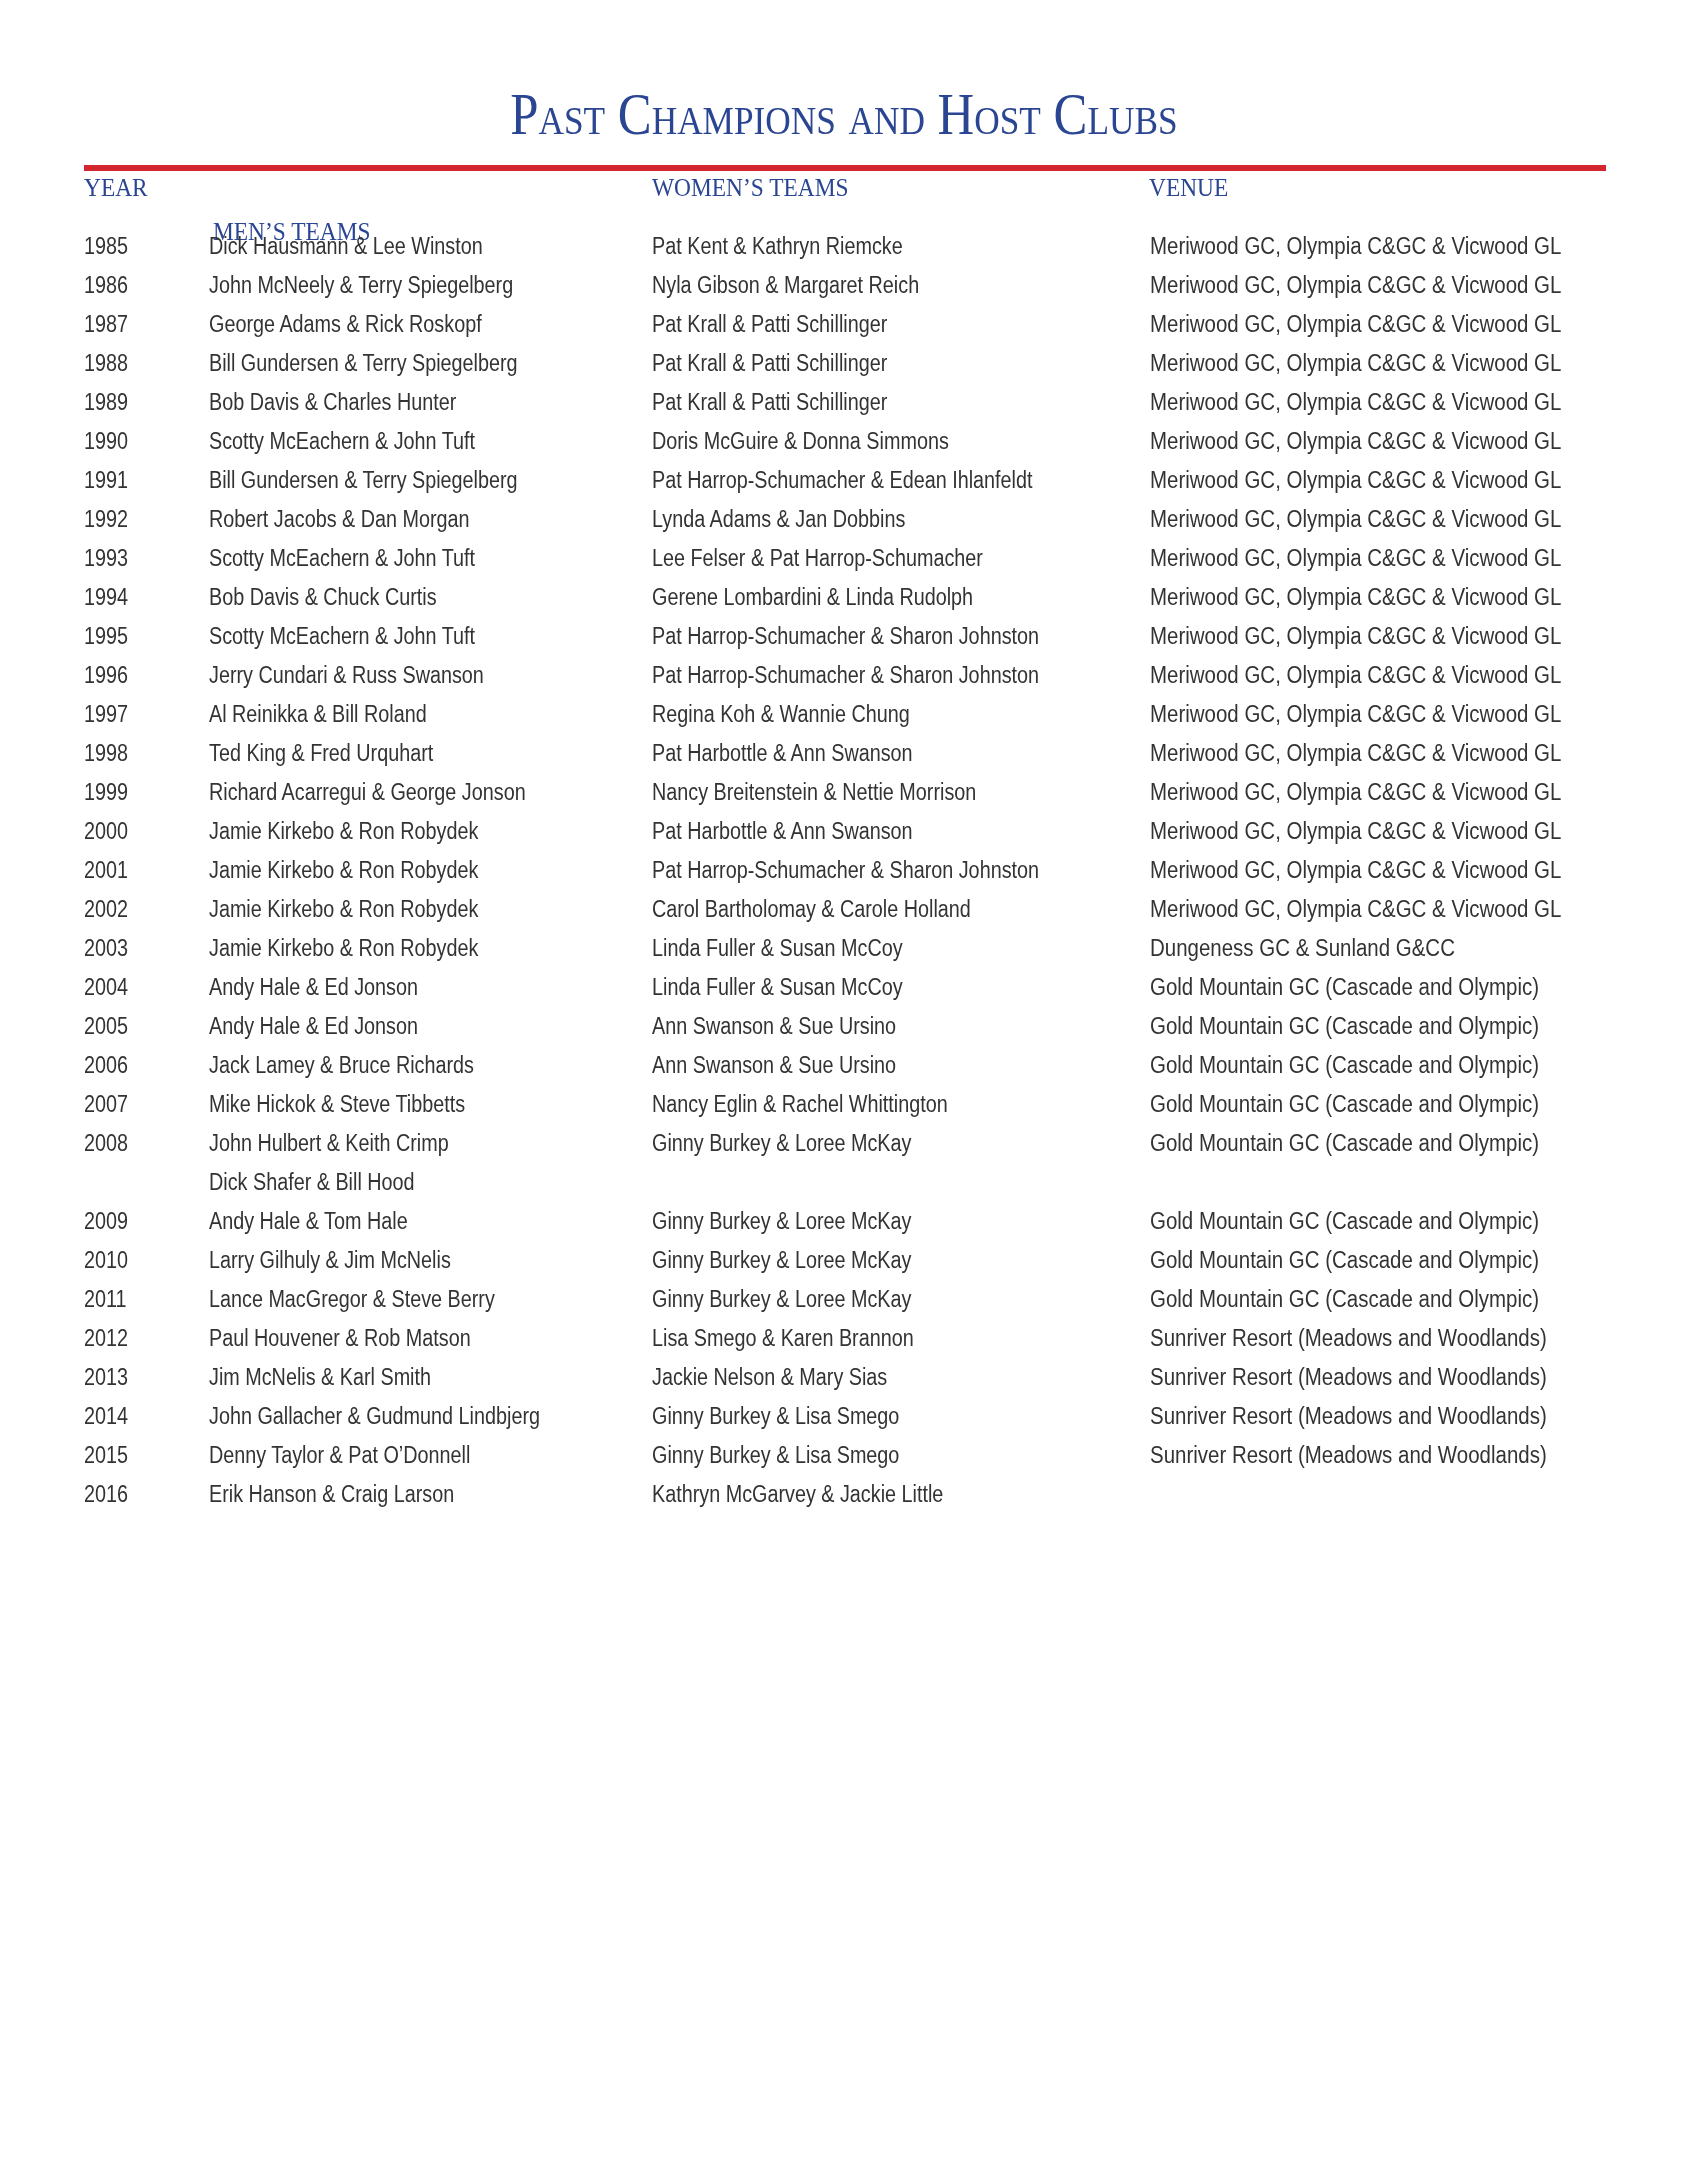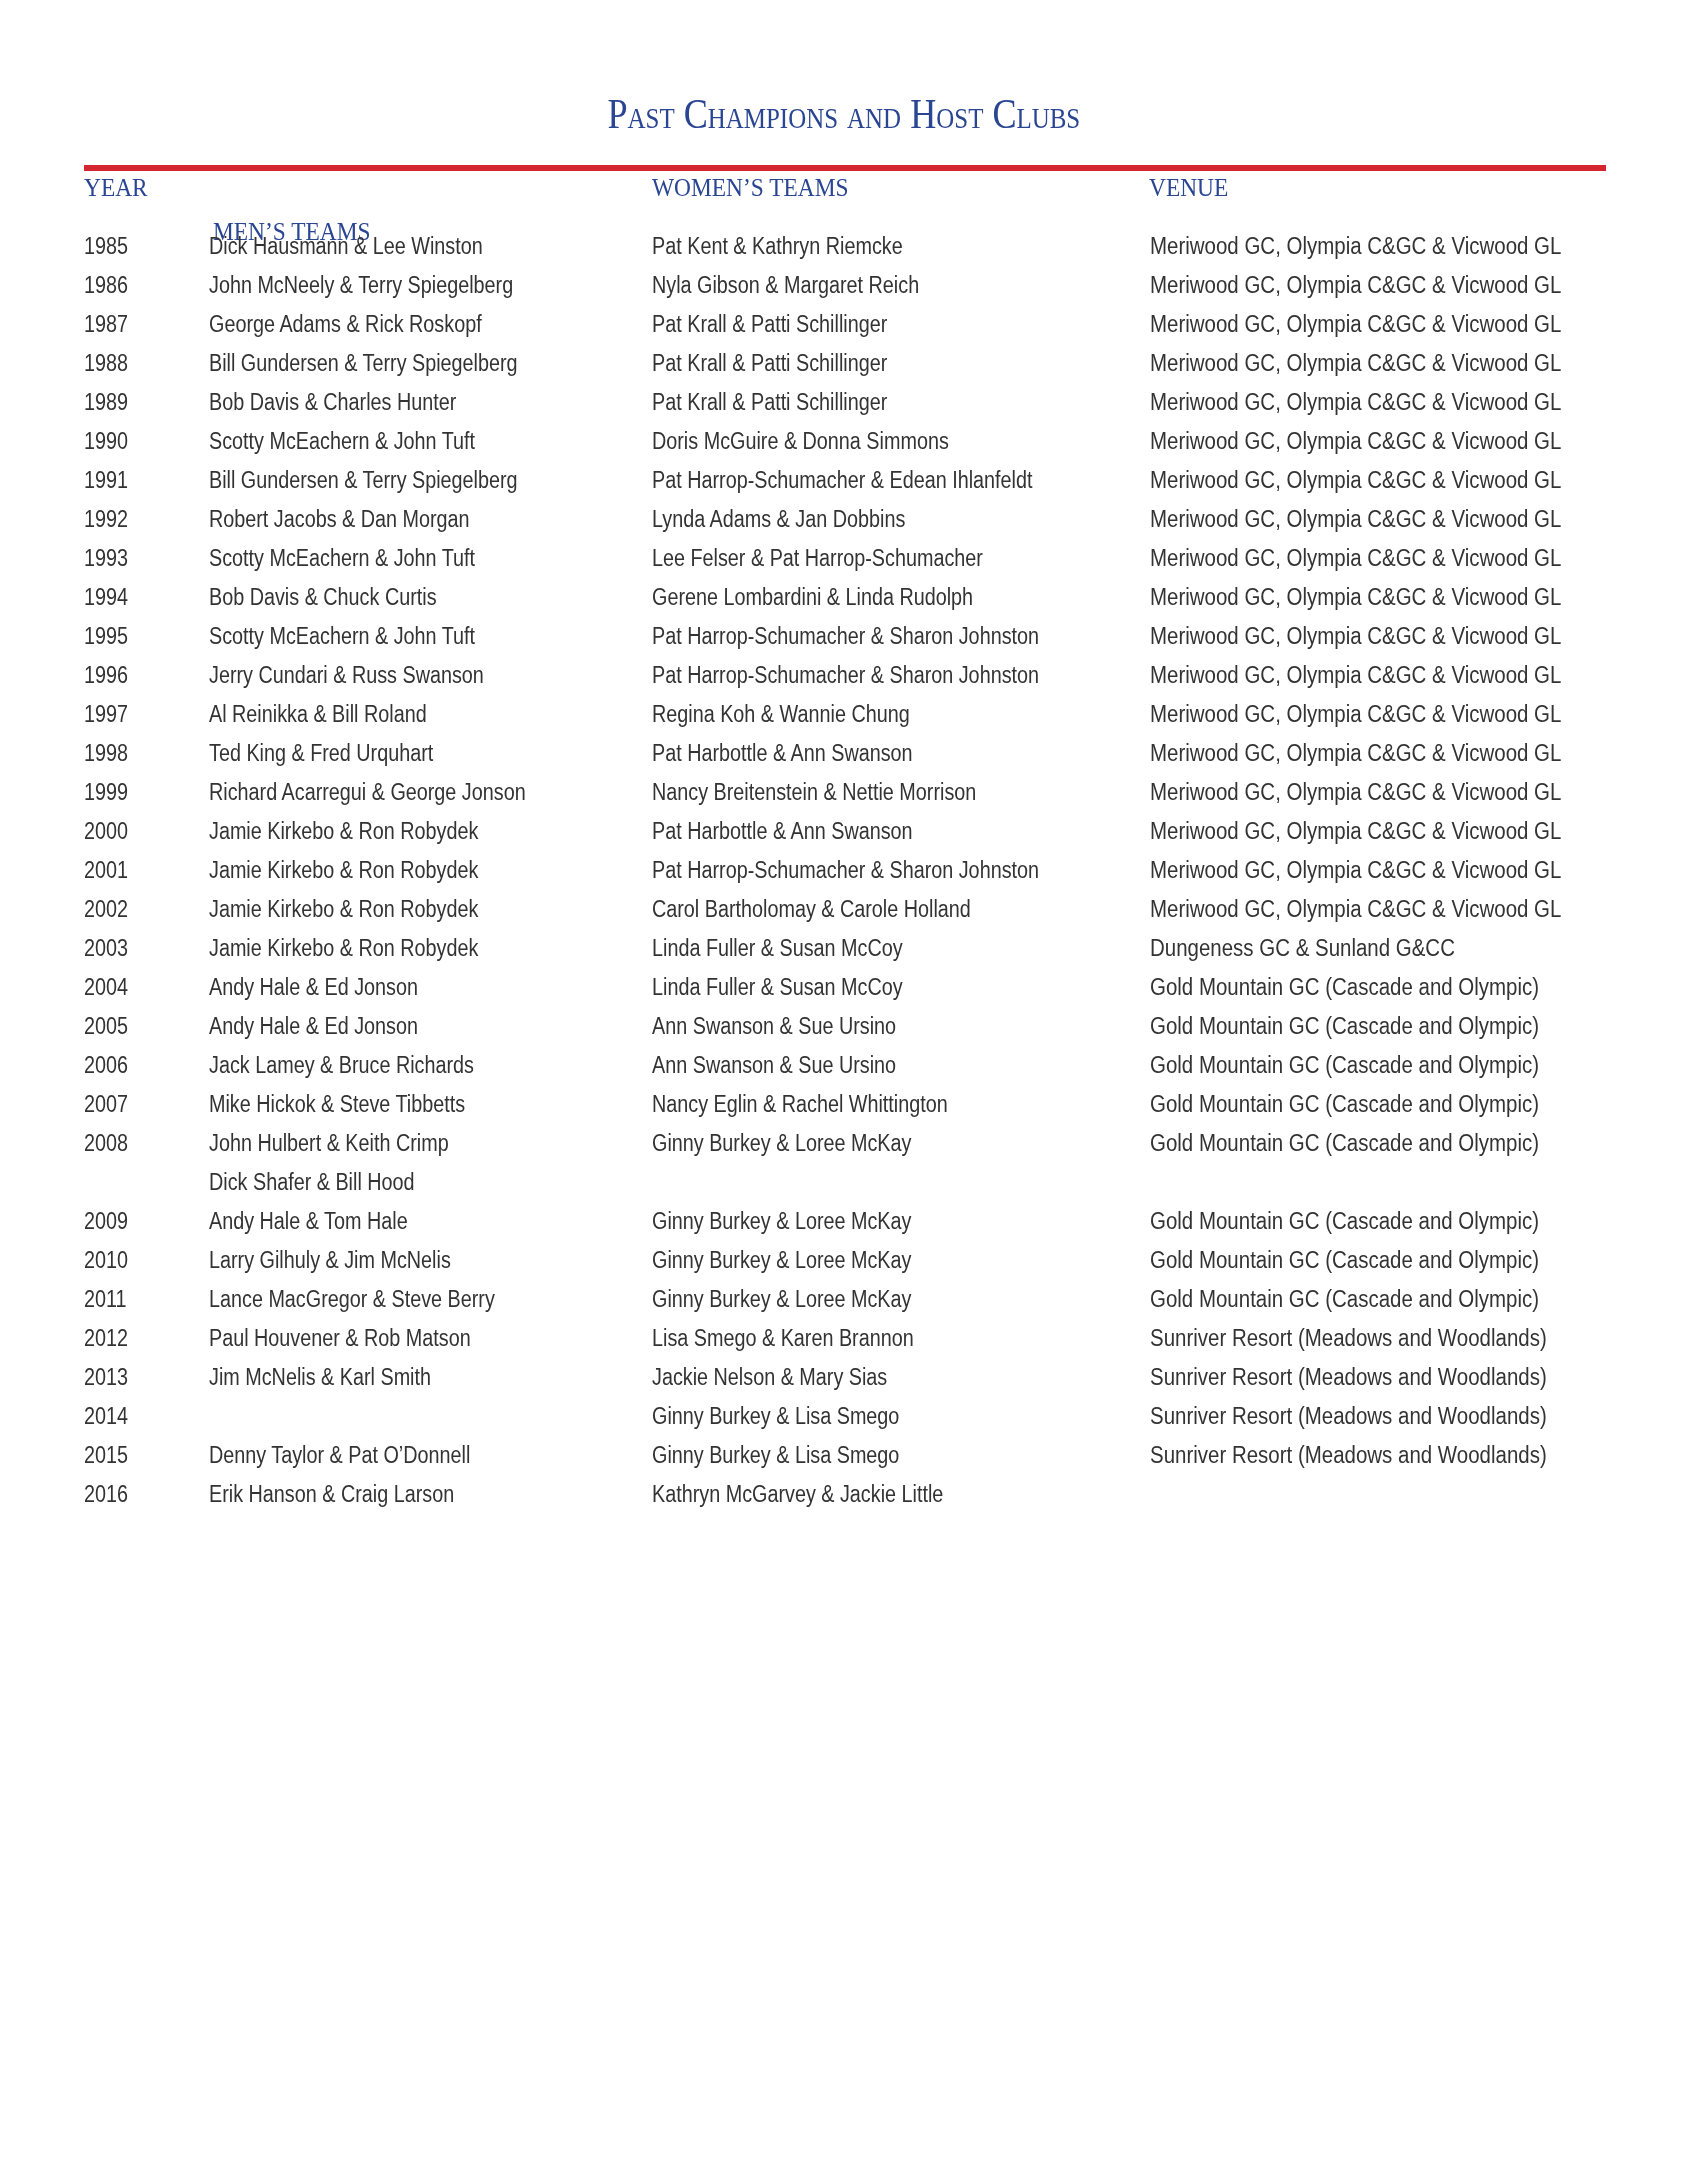--- a/index.html
+++ b/index.html
@@ -1,20 +1,20 @@
 <!DOCTYPE html>
 <html style="font-size:13.5px"><head>
 <meta charset="utf-8">
 <style>
   html, body { margin: 0; padding: 0; background: #ffffff; }
   body { width: 1687px; height: 2183px; position: relative; overflow: hidden; }
   .title {
     position: absolute; left: 0; width: 1687px; top: 81px; text-align: center;
     font-family: "Liberation Serif", "DejaVu Serif", serif;
-    font-size: 42px; color: #2a4592; font-variant: small-caps; letter-spacing: 0px;
+    font-size: 59px; color: #2a4592; font-variant: small-caps; letter-spacing: 0px;
     line-height: 67px; white-space: nowrap;
   }
   .title span { display: inline-block; transform: scaleX(0.86); transform-origin: center; }
   .rule { position: absolute; left: 84px; width: 1522px; top: 165px; height: 5.9px; background: #d3262f; }
   .hdr {
     position: absolute; top: 171px; height: 34px; line-height: 34px;
     font-family: "Liberation Serif", "DejaVu Serif", serif; font-size: 26px; color: #2a4592;
     white-space: nowrap;
   }
   .hdr span { display: inline-block; transform: scaleX(0.9); transform-origin: left center; }
@@ -221,20 +221,21 @@
       <div class="cell c-venue"><span>Sunriver Resort (Meadows and Woodlands)</span></div>
     </div>
     <div class="row">
       <div class="cell c-year"><span>2013</span></div>
       <div class="cell c-men"><span>Jim McNelis &amp; Karl Smith</span></div>
       <div class="cell c-women"><span>Jackie Nelson &amp; Mary Sias</span></div>
       <div class="cell c-venue"><span>Sunriver Resort (Meadows and Woodlands)</span></div>
     </div>
     <div class="row">
       <div class="cell c-year"><span>2014</span></div>
+      <div class="cell c-men"><span>John Gallacher &amp; Gudmund Lindbjerg</span></div>
       <div class="cell c-women"><span>Ginny Burkey &amp; Lisa Smego</span></div>
       <div class="cell c-venue"><span>Sunriver Resort (Meadows and Woodlands)</span></div>
     </div>
     <div class="row">
       <div class="cell c-year"><span>2015</span></div>
       <div class="cell c-men"><span>Denny Taylor &amp; Pat O’Donnell</span></div>
       <div class="cell c-women"><span>Ginny Burkey &amp; Lisa Smego</span></div>
       <div class="cell c-venue"><span>Sunriver Resort (Meadows and Woodlands)</span></div>
     </div>
     <div class="row">

